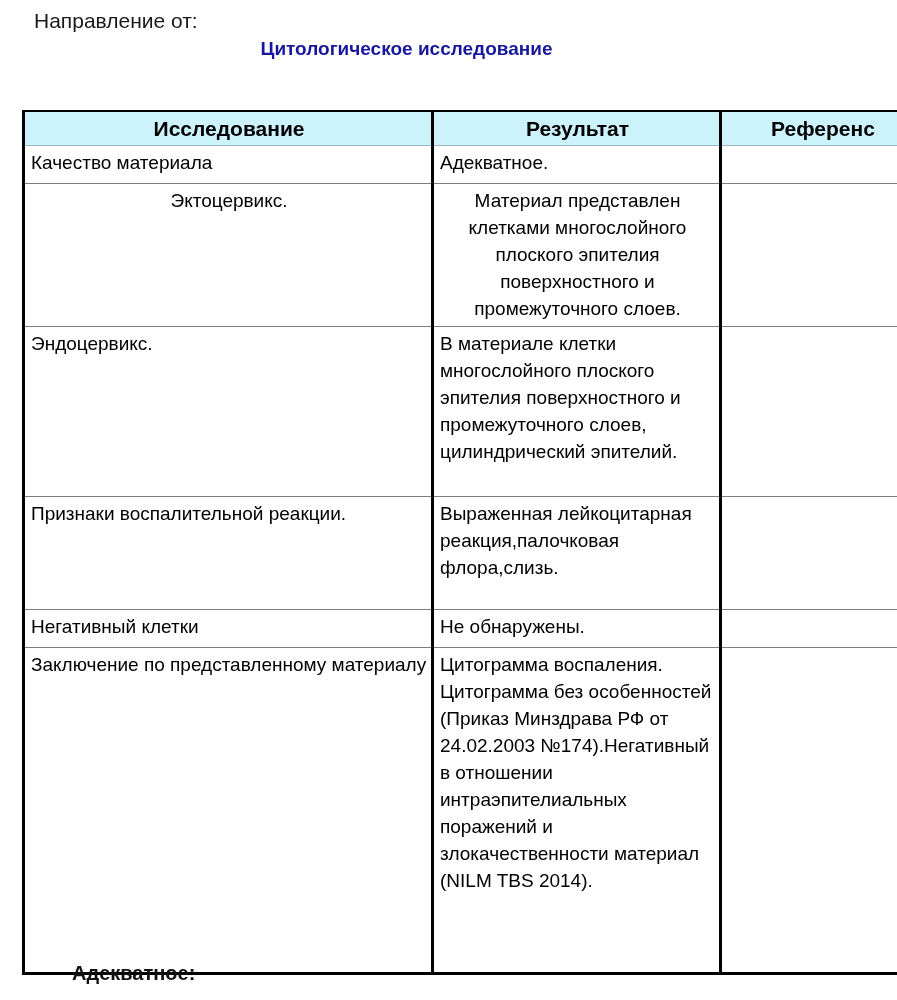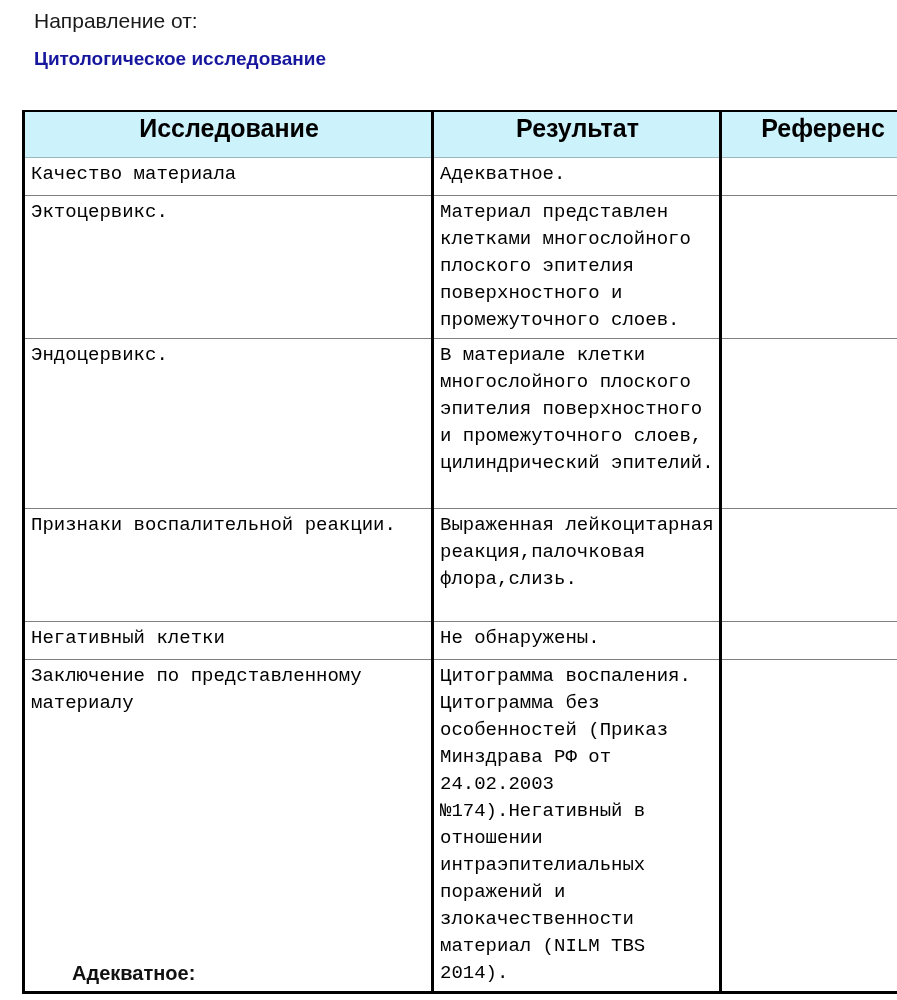--- a/index.html
+++ b/index.html
@@ -30,26 +30,27 @@
   }
   .referral-line {
     font-size: 21px;
     line-height: 26px;
     color: #1a1a1a;
     font-weight: 400;
     letter-spacing: 0px;
     white-space: nowrap;
   }
   .study-title {
-    margin-top: 12px;
+    margin-top: 2px;
     font-size: 19px;
     line-height: 25px;
     font-weight: 700;
     color: #17179e;
     white-space: nowrap;
+    text-align: center;
   }
   .study-title .ln2 {
     display: block;
   }
 
   
   .table-wrap {
     position: absolute;
     left: 22px;
     top: 110px;
@@ -77,39 +78,39 @@
     line-height: 27px;
     font-weight: 400;
     color: #000000;
     word-wrap: break-word;
     overflow-wrap: break-word;
   }
   table.report thead th {
     background: #ccf2fb;
     text-align: center;
     font-weight: 700;
-    font-size: 25px;
+    font-size: 21px;
     line-height: 29px;
     padding-top: 2px;
-    padding-bottom: 14px;
+    padding-bottom: 2px;
     border-bottom: 1px solid #9ab6bc;
   }
   table.report tbody tr:last-child td {
     border-bottom: none;
   }
 
   
   tr.r-quality      td { height: 30px; }
-  tr.r-ecto         td { height: 135px; }
+  tr.r-ecto         td { height: 135px; text-align: center; }
   tr.r-endo         td { height: 162px; }
   tr.r-inflam       td { height: 105px; }
   tr.r-atypical     td { height: 30px; }
   tr.r-conclusion   td { height: 317px; }
 
-  .cell-text { display: block; white-space: pre-line; font-family: Liberation Mono, monospace; }
+  .cell-text { display: block; white-space: pre-line; }
 
   
   .comment-label {
     position: absolute;
     left: 72px;
     top: 960px;
     font-size: 20px;
     line-height: 26px;
     font-weight: 700;
     color: #111111;

